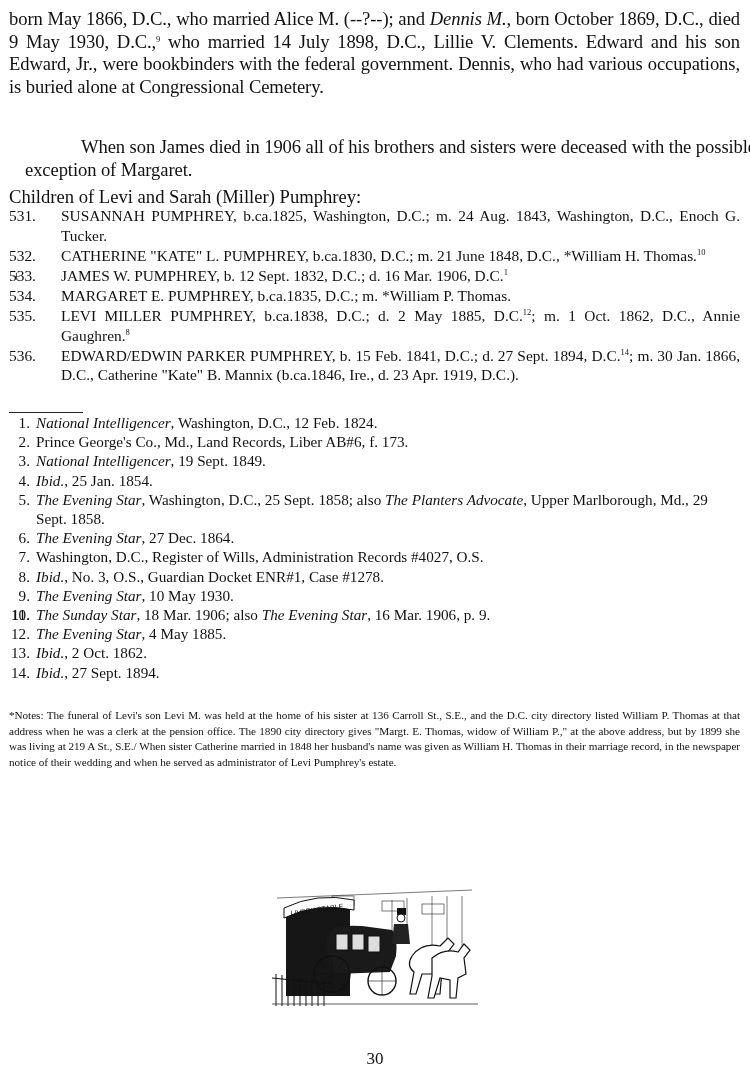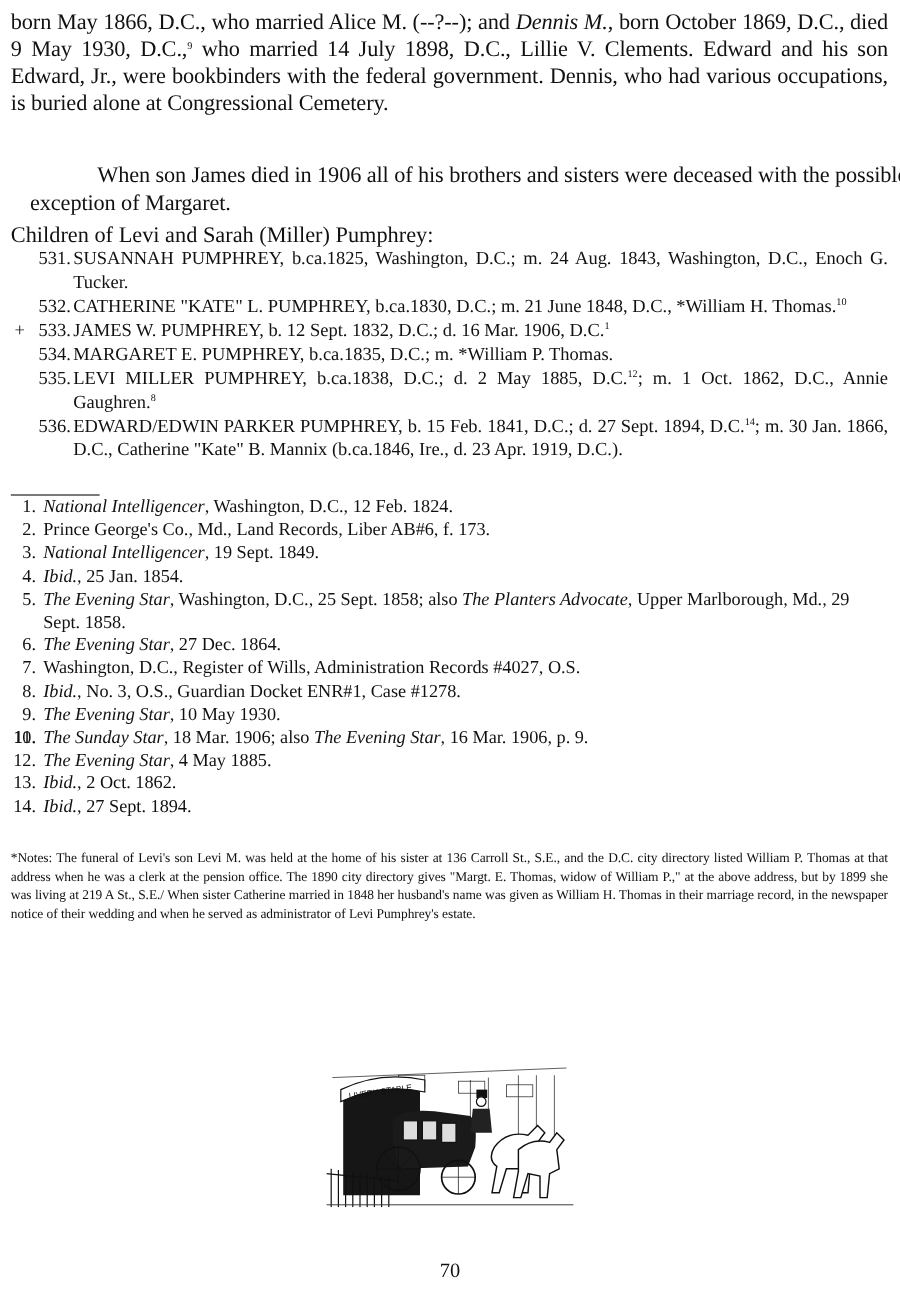--- a/index.html
+++ b/index.html
@@ -51,21 +51,20 @@
     .child {
       position: relative;
       padding-left: 52px;
       text-align: justify;
       margin-bottom: 0.5px;
     }
     .child .num {
       position: absolute;
       left: 0;
       width: 50px;
-      text-align: right;
     }
     .child .plus {
       position: absolute;
       left: 3px;
     }
     .child .txt { display: block; }
     sup {
       font-size: 8.5px;
       line-height: 0;
       vertical-align: 6px;
@@ -243,15 +242,15 @@
 
       <g fill="#fff" stroke="#111" stroke-width="1.2">
         <path d="M140 70 Q150 56 168 60 L176 52 L182 58 L176 66 L178 80 L170 84 L168 108 L162 108 L162 88 L150 88 L144 108 L138 108 L142 86 Q134 80 140 70 Z"></path>
         <path d="M160 72 Q172 62 186 66 L192 58 L198 64 L192 72 L194 88 L186 92 L184 112 L178 112 L178 94 L168 92 L162 112 L156 112 L160 90 Z"></path>
       </g>
 
       <line x1="0" y1="118" x2="206" y2="118" stroke="#333" stroke-width="0.8"></line>
     </svg>
   </div>
 
-  <div class="page-number">70</div>
+  <div class="page-number">30</div>
 
 </div>
 
 </body></html>

